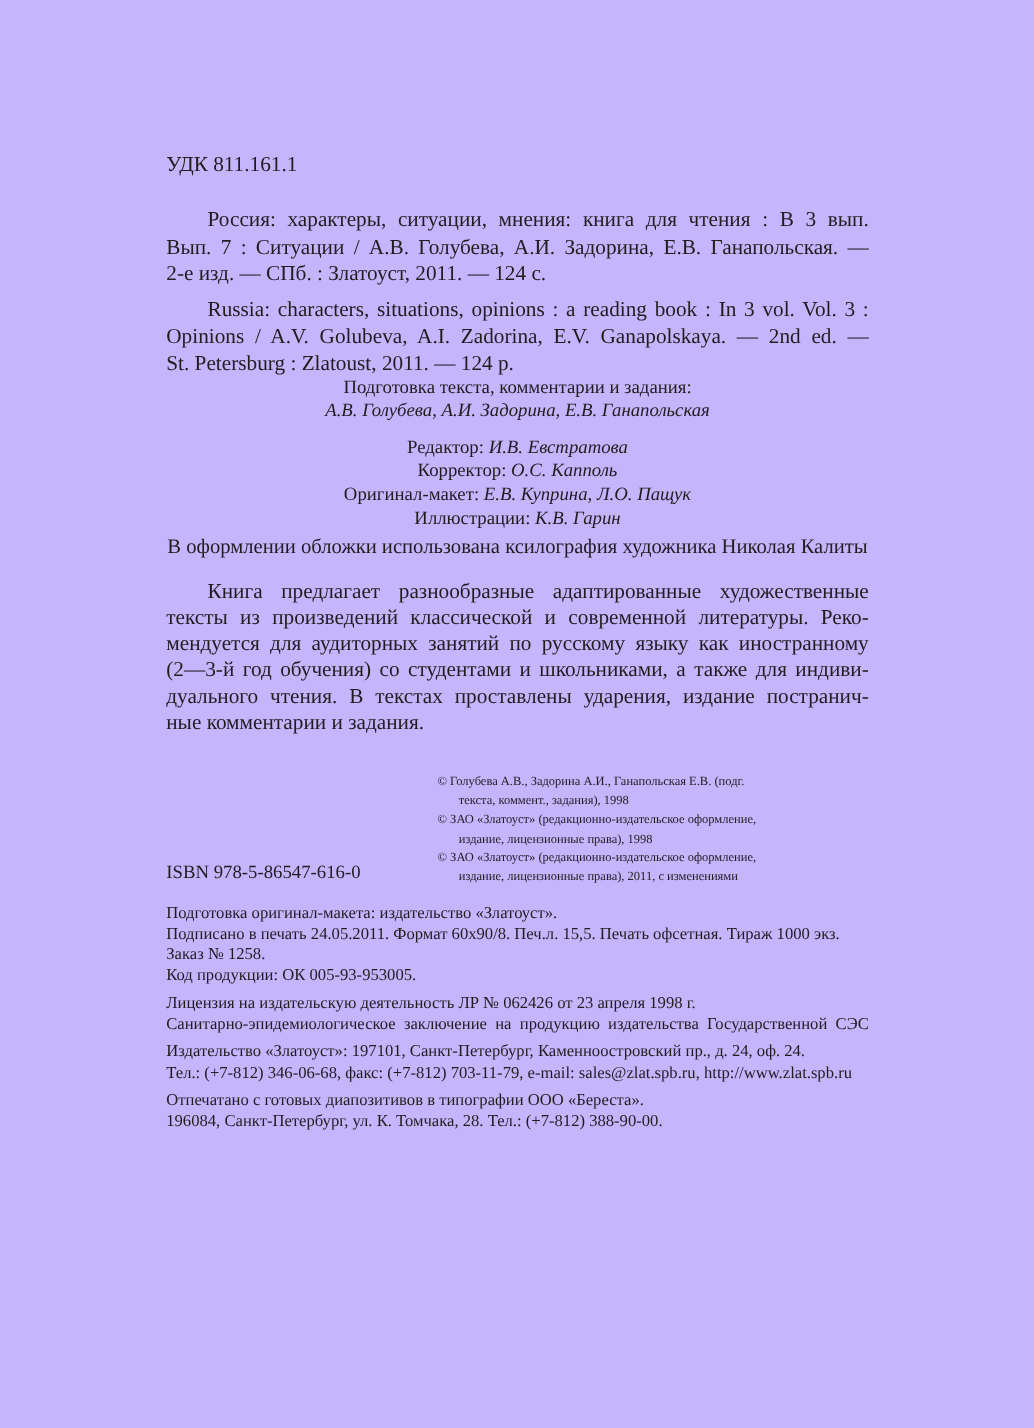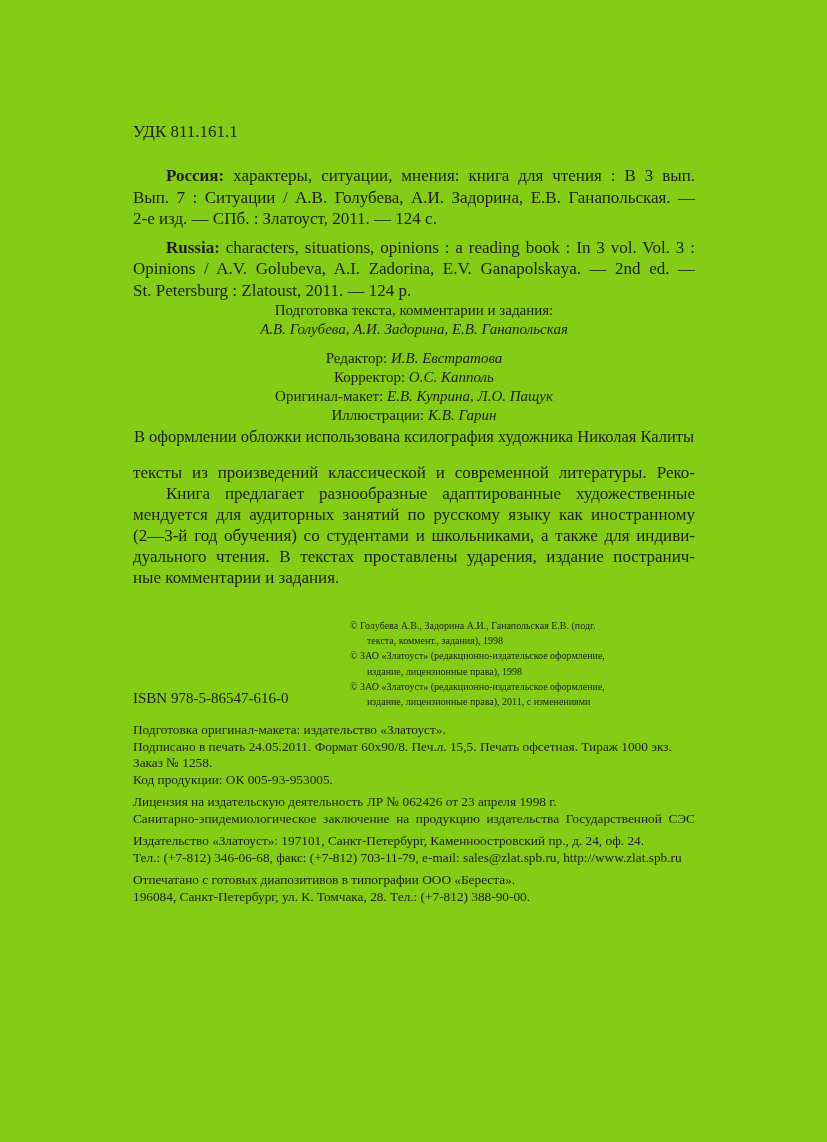--- a/index.html
+++ b/index.html
@@ -1,40 +1,40 @@
 <!DOCTYPE html>
 <html><head>
 <meta charset="utf-8">
 <style>
   html, body { margin: 0; padding: 0; background: #ffffff; }
   .page {
     position: relative;
     width: 827px;
     height: 1142px;
-    background: #84cc16;
+    background: #c4b5fd;
     font-family: "Liberation Serif", "DejaVu Serif", serif;
     color: #1e1e1e;
     overflow: hidden;
   }
   .content {
     position: absolute;
     left: 133px;
     top: 121px;
     width: 562px;
   }
   .udk {
     font-size: 17px;
     line-height: 22px;
   }
   .biblio { font-size: 17px; line-height: 21.5px; }
   .biblio-ru { margin-top: 22px; }
   .biblio-en { margin-top: 7px; }
   .jline { text-align: justify; text-align-last: justify; }
   .indent { text-indent: 33px; }
-  .bold { font-weight: bold; }
+  .bold { font-weight: normal; }
   .italic { font-style: italic; }
 
   .credits {
     text-align: center;
     font-size: 15px;
     line-height: 19px;
   }
   .credits-gap { height: 10px; }
   .cover-note {
     margin-top: 2px;
@@ -102,22 +102,22 @@
       <div class="italic">А.В. Голубева, А.И. Задорина, Е.В. Ганапольская</div>
       <div class="credits-gap"></div>
       <div><span>Редактор: </span><span class="italic">И.В. Евстратова</span></div>
       <div><span>Корректор: </span><span class="italic">О.С. Капполь</span></div>
       <div><span>Оригинал-макет: </span><span class="italic">Е.В. Куприна, Л.О. Пащук</span></div>
       <div><span>Иллюстрации: </span><span class="italic">К.В. Гарин</span></div>
       <div class="cover-note">В оформлении обложки использована ксилография художника Николая Калиты</div>
     </div>
 
     <div class="annotation">
+      <div class="jline indent">Книга предлагает разнообразные адаптированные художественные</div>
       <div class="jline">тексты из произведений классической и современной литературы. Реко-</div>
-      <div class="jline indent">Книга предлагает разнообразные адаптированные художественные</div>
       <div class="jline">мендуется для аудиторных занятий по русскому языку как иностранному</div>
       <div class="jline">(2—3-й год обучения) со студентами и школьниками, а также для индиви-</div>
       <div class="jline">дуального чтения. В текстах проставлены ударения, издание постранич-</div>
       <div>ные комментарии и задания.</div>
     </div>
 
     <div class="c-row">
       <div class="isbn">ISBN 978-5-86547-616-0</div>
       <div class="copyrights">
         <div class="c-entry">

